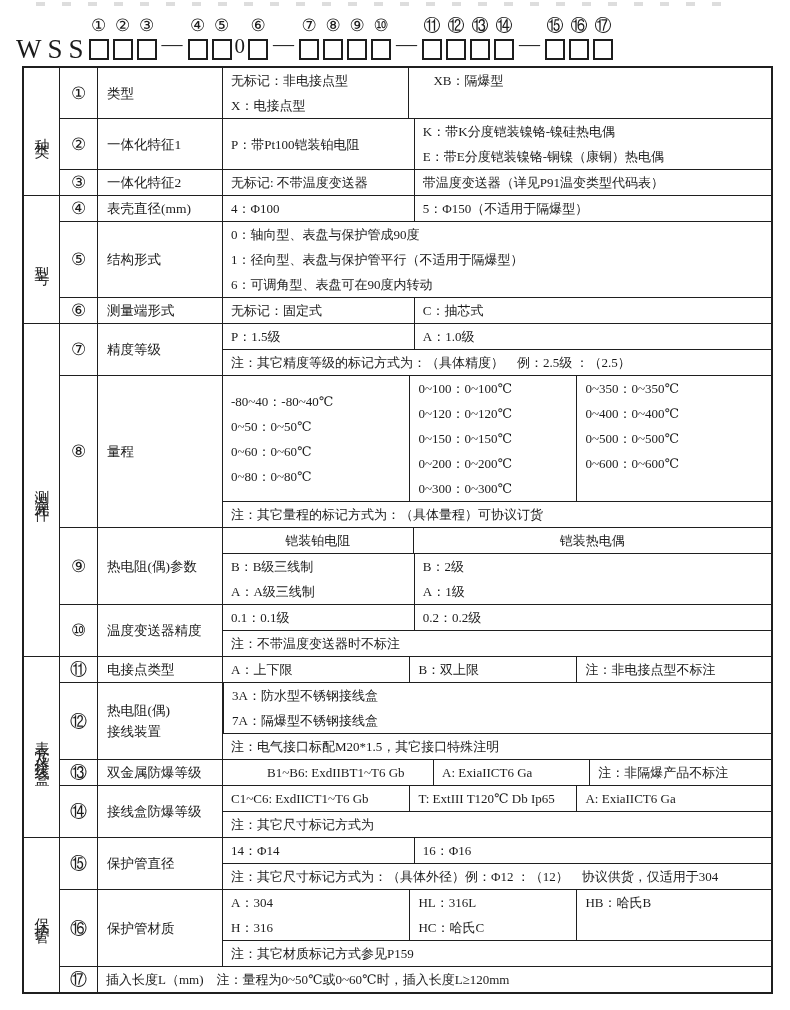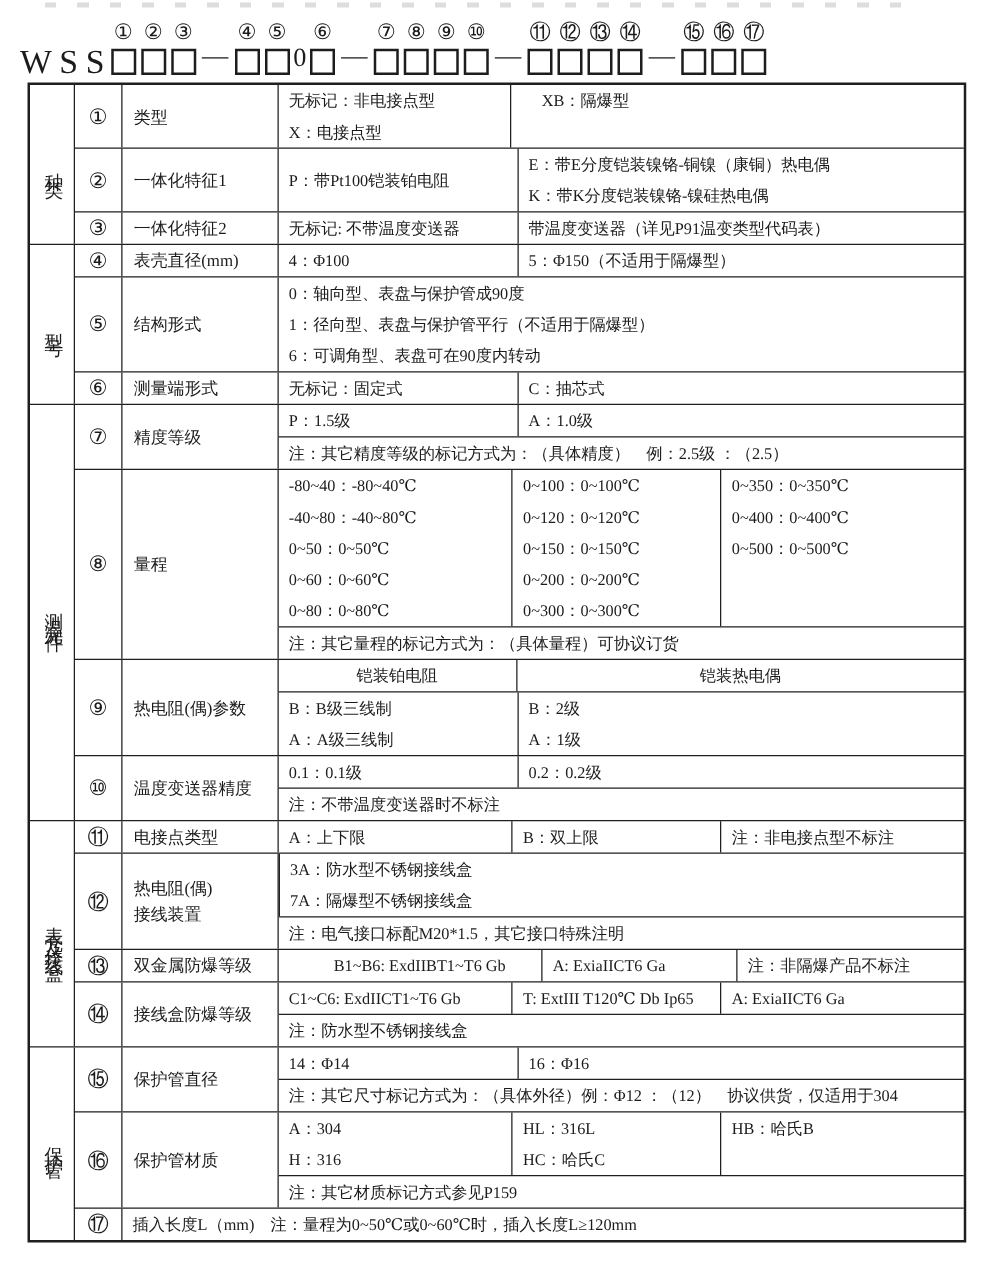--- a/index.html
+++ b/index.html
@@ -197,22 +197,22 @@
           <div class="cell-num">②</div>
           <div class="cell-name">
             <div class="nline">一体化特征1</div>
           </div>
           <div class="body">
             <div class="srow">
               <div class="cell" style="flex: 34.2 1 0px;">
                 <div class="line">P：带Pt100铠装铂电阻</div>
               </div>
               <div class="cell bl" style="flex: 65.8 1 0px;">
+                <div class="line">K：带K分度铠装镍铬-镍硅热电偶</div>
                 <div class="line">E：带E分度铠装镍铬-铜镍（康铜）热电偶</div>
-                <div class="line">K：带K分度铠装镍铬-镍硅热电偶</div>
               </div>
             </div>
           </div>
         </div>
         <div class="row bt">
           <div class="cell-num">③</div>
           <div class="cell-name">
             <div class="nline">一体化特征2</div>
           </div>
           <div class="body">
@@ -306,36 +306,36 @@
         </div>
         <div class="row bt">
           <div class="cell-num">⑧</div>
           <div class="cell-name">
             <div class="nline">量程</div>
           </div>
           <div class="body">
             <div class="srow">
               <div class="cell" style="flex: 34.2 1 0px;">
                 <div class="line">-80~40：-80~40℃</div>
-                <div class="line">-40~80：-40~80℃</div>
                 <div class="line">0~50：0~50℃</div>
                 <div class="line">0~60：0~60℃</div>
                 <div class="line">0~80：0~80℃</div>
               </div>
               <div class="cell bl" style="flex: 30.2 1 0px;">
                 <div class="line">0~100：0~100℃</div>
                 <div class="line">0~120：0~120℃</div>
                 <div class="line">0~150：0~150℃</div>
                 <div class="line">0~200：0~200℃</div>
                 <div class="line">0~300：0~300℃</div>
               </div>
               <div class="cell bl top" style="flex: 35.6 1 0px;">
                 <div class="line">0~350：0~350℃</div>
                 <div class="line">0~400：0~400℃</div>
                 <div class="line">0~500：0~500℃</div>
+                <div class="line">0~600：0~600℃</div>
               </div>
             </div>
             <div class="srow bt">
               <div class="cell" style="flex: 100 1 0px;">
                 <div class="line">注：其它量程的标记方式为：（具体量程）可协议订货</div>
               </div>
             </div>
           </div>
         </div>
         <div class="row bt">
@@ -460,21 +460,21 @@
               </div>
               <div class="cell bl" style="flex: 30.2 1 0px;">
                 <div class="line">T: ExtIII T120℃ Db Ip65</div>
               </div>
               <div class="cell bl" style="flex: 35.6 1 0px;">
                 <div class="line">A: ExiaIICT6 Ga</div>
               </div>
             </div>
             <div class="srow bt">
               <div class="cell" style="flex: 100 1 0px;">
-                <div class="line">注：防水型不锈钢接线盒</div>
+                <div class="line">注：其它尺寸标记方式为</div>
               </div>
             </div>
           </div>
         </div>
       </div>
     </section>
     <section class="group bt">
       <div class="group-label">保护管</div>
       <div class="rows">
         <div class="row">

